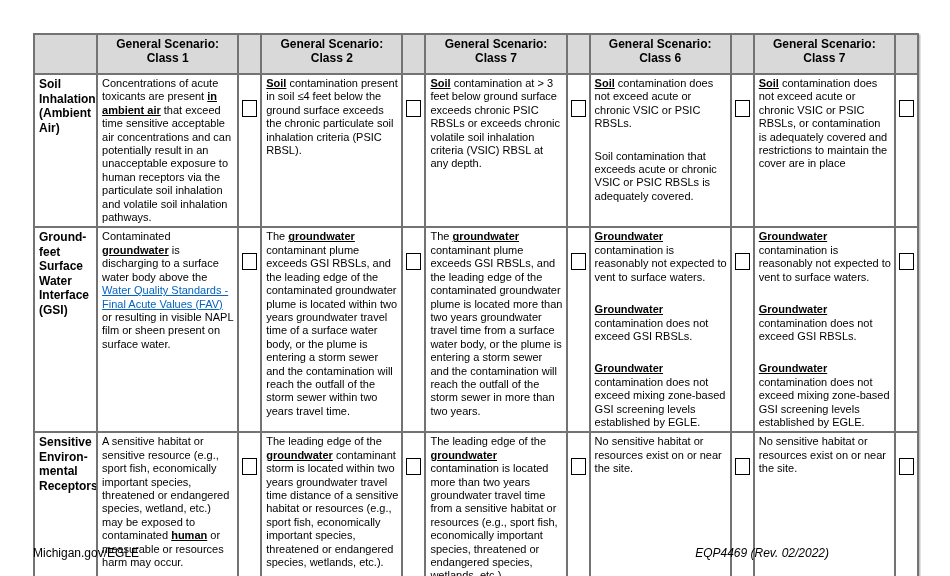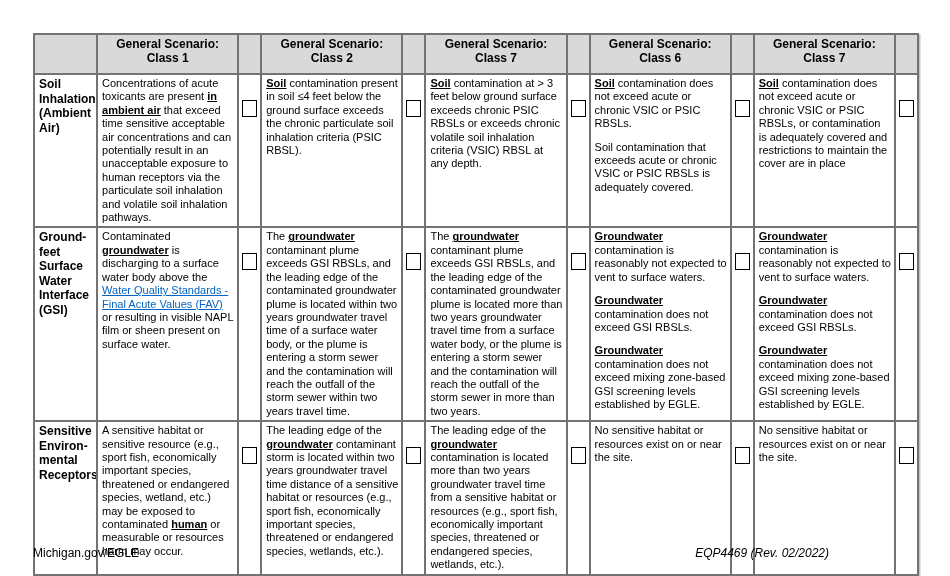--- a/index.html
+++ b/index.html
@@ -48,21 +48,21 @@
     line-height:13.4px;
   }
   td.cbcell { padding:0; }
   .checkbox {
     width:15px; height:17px;
     border:1.5px solid #000;
     margin:25px auto 0 auto;
     background:#fff;
     box-sizing:border-box;
   }
-  .para + .para { margin-top:10px; }
+  .para + .para { margin-top:19px; }
   .bu { font-weight:bold; text-decoration:underline; }
   .link { color:#0563c1; text-decoration:underline; cursor:pointer; }
 
   tr.r1 { height:133px; }
   tr.r2 { height:150px; }
   tr.r3 { height:130px;margin-top:8px; }
   tr.noterow { height:31px; }
   td.note {
     padding:6px 6px 4px 6px;
     font-size:12px;

